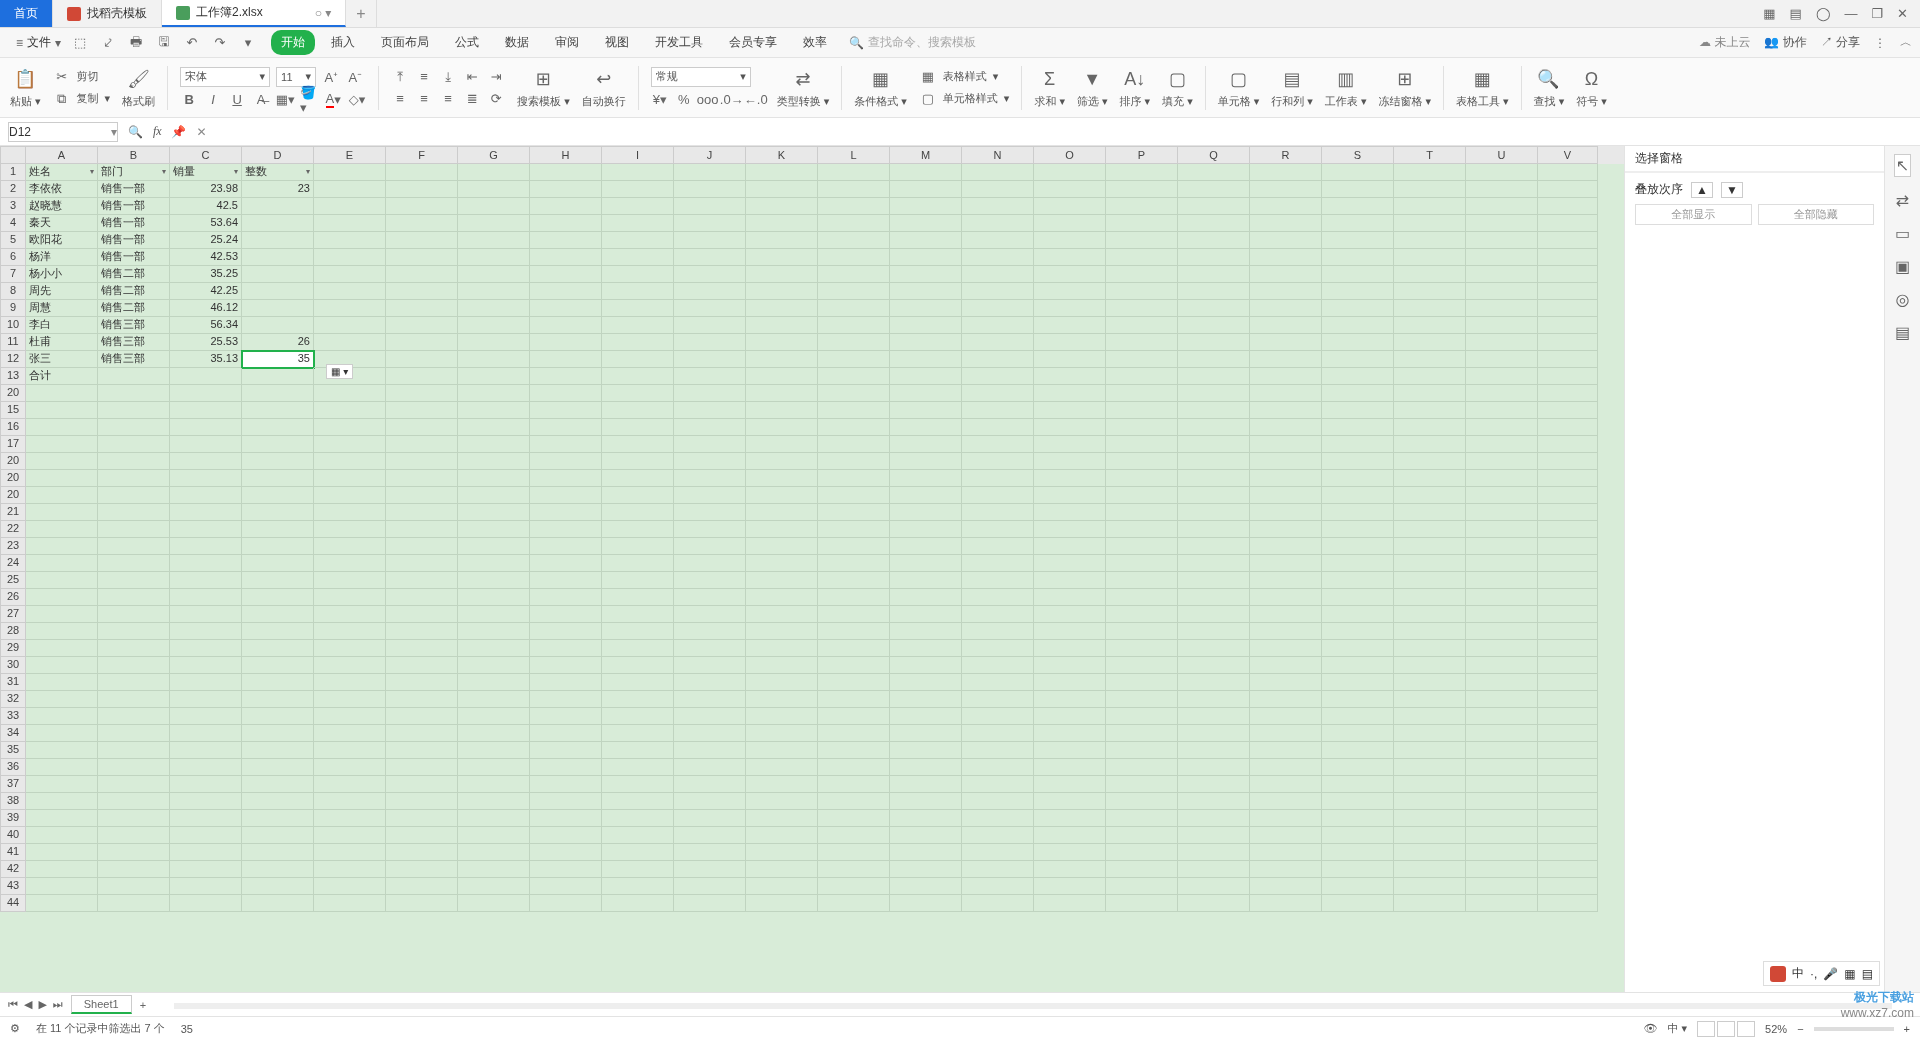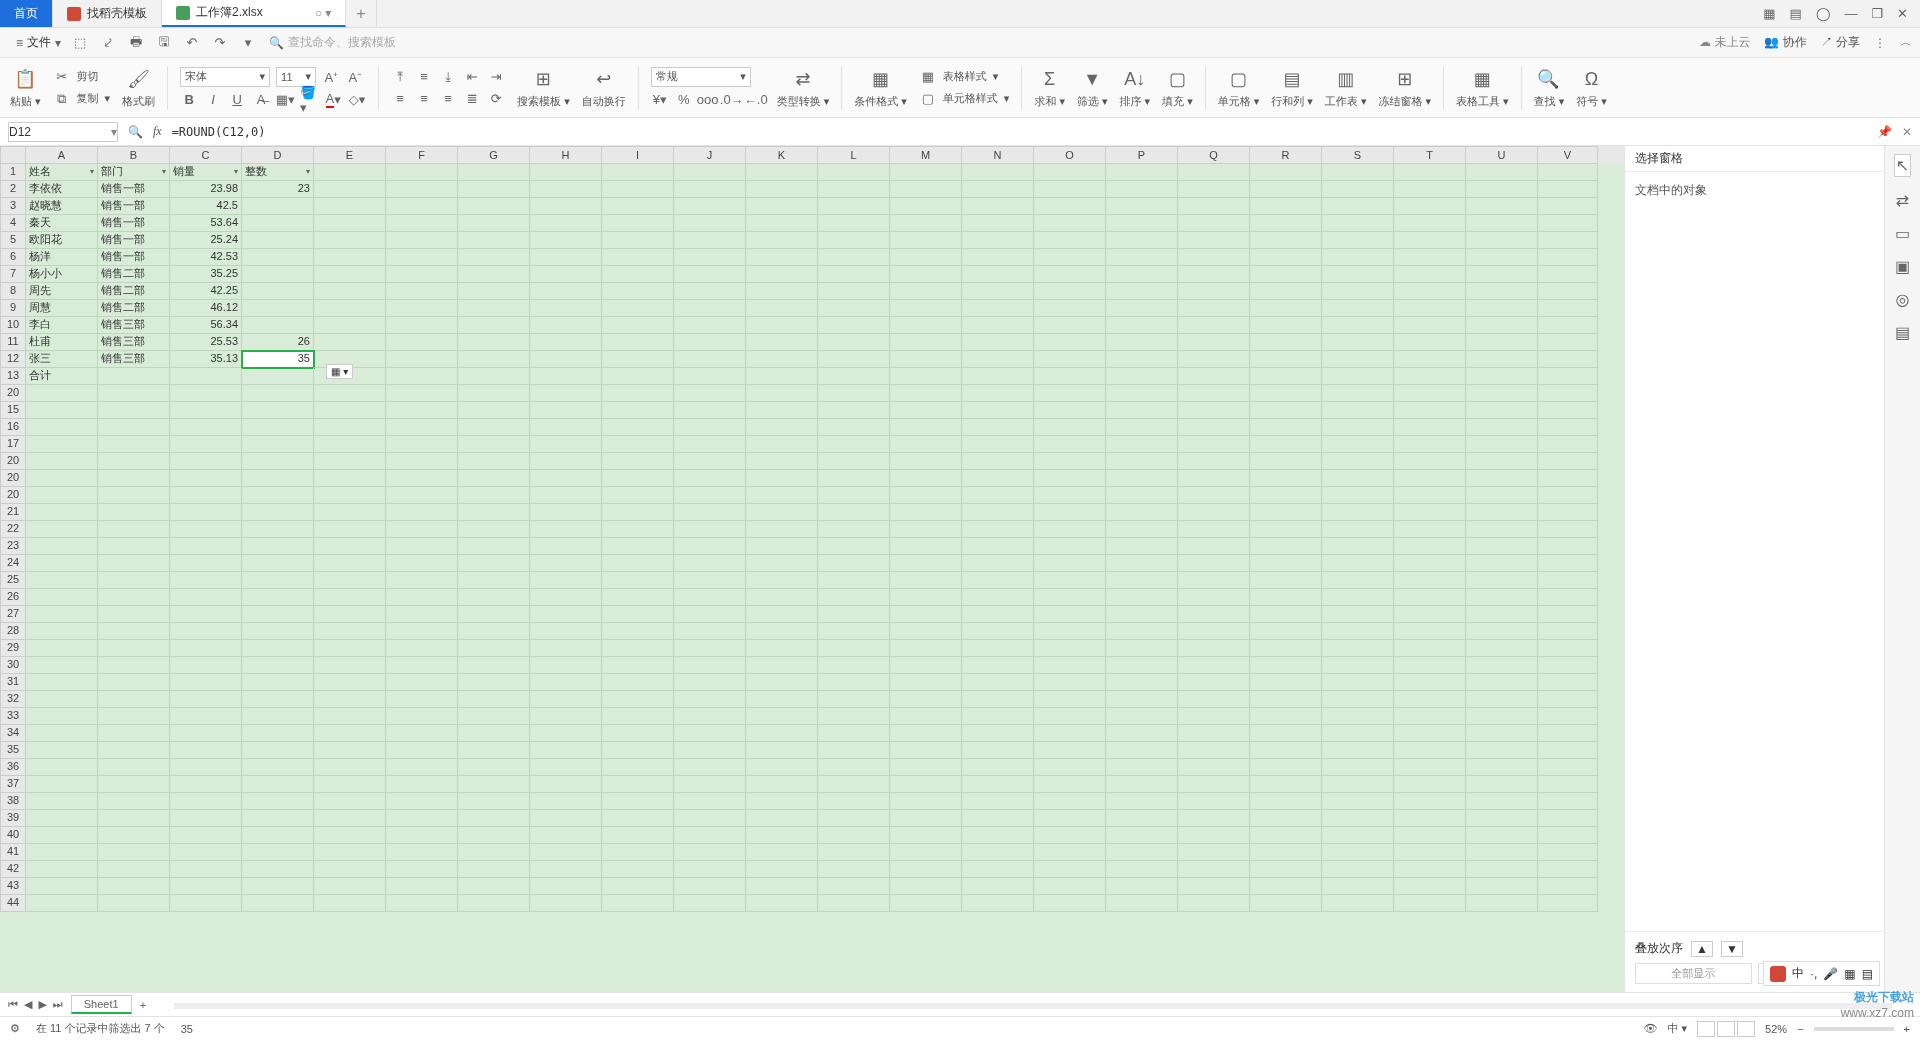--- a/index.html
+++ b/index.html
@@ -117,20 +117,32 @@
       <span class="sm">▾</span>
     </div>
   <div class="qat" id="qat">
       <span class="iconbtn">⬚</span>
       <span class="iconbtn">⤦</span>
       <span class="iconbtn">🖶</span>
       <span class="iconbtn">🖫</span>
       <span class="iconbtn">↶</span>
       <span class="iconbtn">↷</span>
       <span class="iconbtn">▾</span>
+    </div>
+  <div class="tabs" id="menutabs">
+      <span class="on">开始</span>
+      <span>插入</span>
+      <span>页面布局</span>
+      <span>公式</span>
+      <span>数据</span>
+      <span>审阅</span>
+      <span>视图</span>
+      <span>开发工具</span>
+      <span>会员专享</span>
+      <span>效率</span>
     </div>
   <div class="search">
       <span>🔍</span>
       <span>查找命令、搜索模板</span>
     </div>
   <div class="right">
     <span class="cloud">☁ <span>未上云</span></span>
     <span>👥 <span>协作</span></span>
     <span>↗ <span>分享</span></span>
     <span class="sm">⋮</span>
@@ -289,21 +301,20 @@
     </div>
 </div>
 
 <div class="namebar">
   <div class="namebox">
       <span>D12</span>
       <span style="margin-left:auto;color:#888">▾</span>
     </div>
   <span>🔍</span>
   <span class="fx">fx</span>
-  <div class="formula">=ROUND(C12,0)</div>
   <span style="color:#888">📌</span>
   <span style="color:#888">✕</span>
 </div>
 
 <div class="workspace">
   <div class="sheet">
     <div class="grid" id="grid">
         <div class="colhdr-row">
           <div class="corner"></div>
           <div class="colhdr" style="width:72px">A</div>
@@ -1430,21 +1441,20 @@
           <div class="cell" style="width:60px"></div>
         </div>
         <div class="autofill-tag">▦ ▾</div>
       </div>
   </div>
   <div class="side">
     <div class="side-hdr">
         <span>选择窗格</span>
         <div class="r"></div>
       </div>
-    <div class="side-body"><span>文档中的对象</span></div>
     <div class="side-foot">
       <div class="stack">
           <span>叠放次序</span>
           <span style="border:1px solid #ccc;padding:0 4px">▲</span>
           <span style="border:1px solid #ccc;padding:0 4px">▼</span>
         </div>
       <div class="btnrow">
           <div class="btn">全部显示</div>
           <div class="btn">全部隐藏</div>
         </div>

